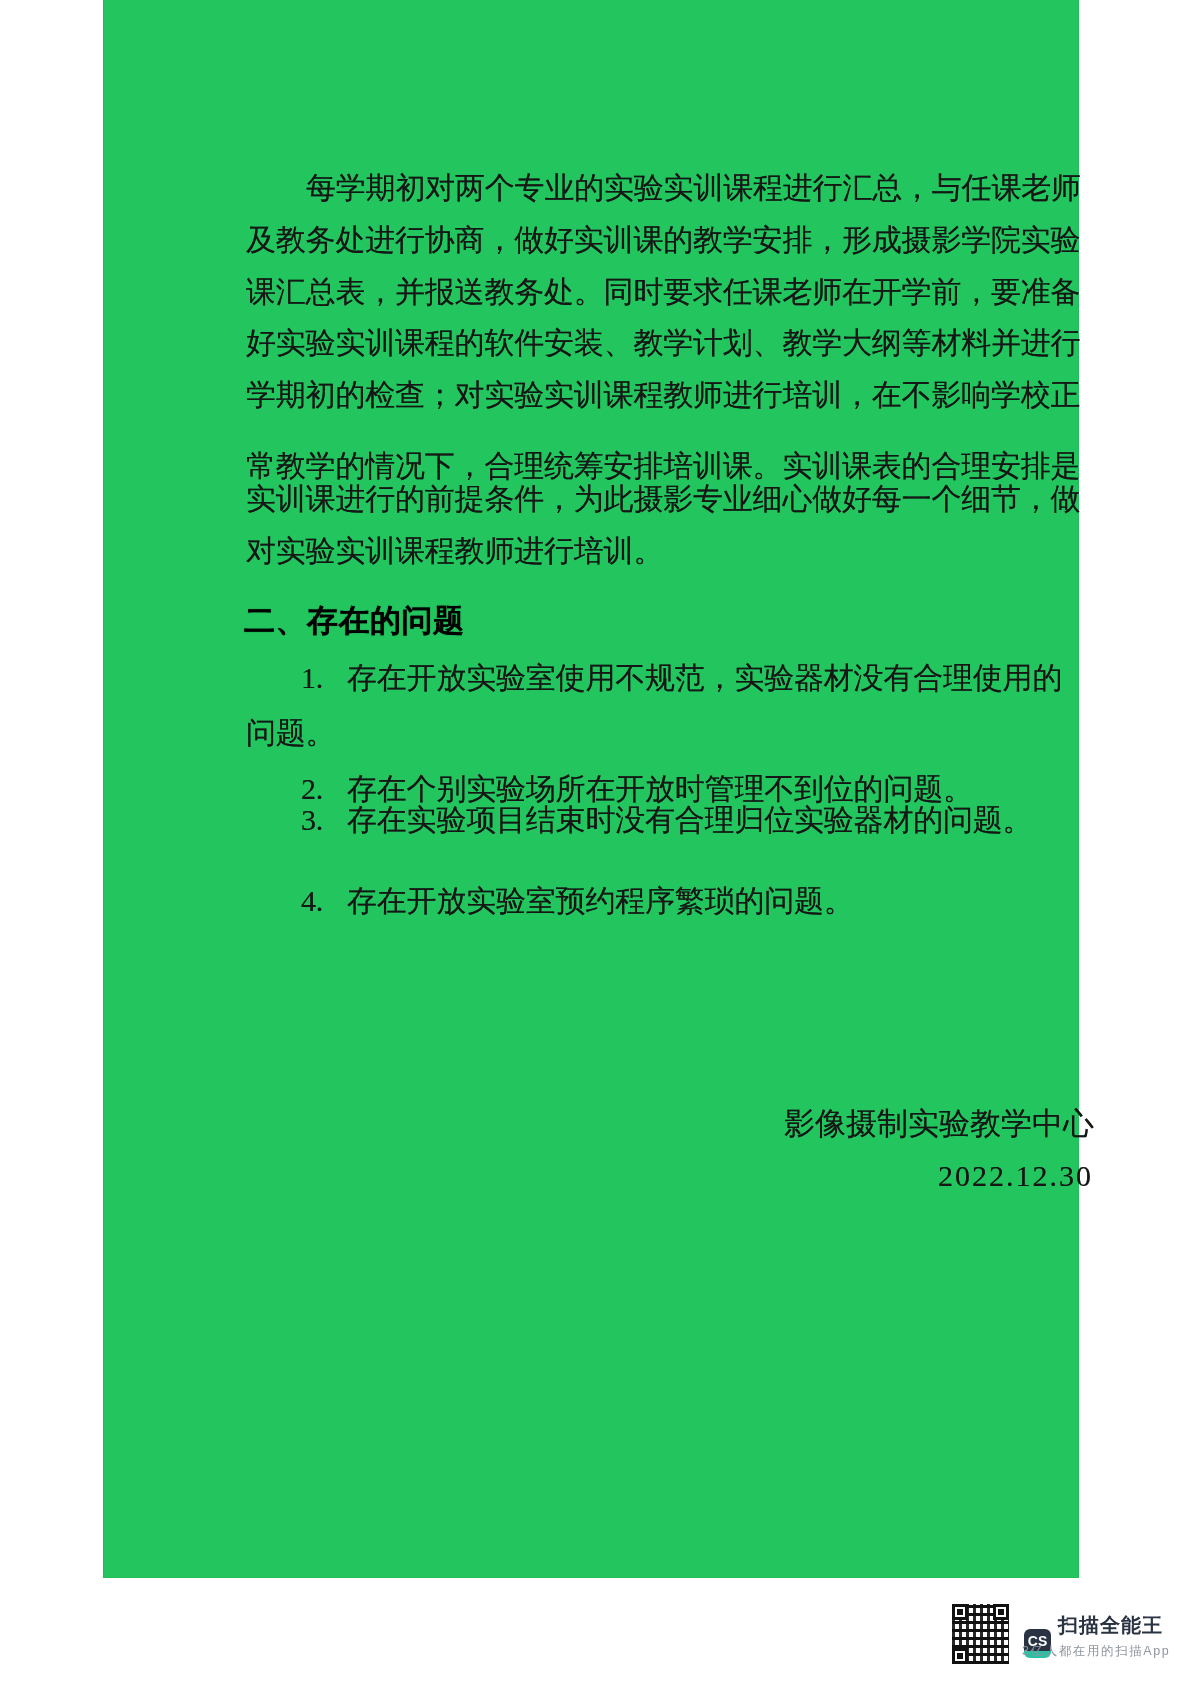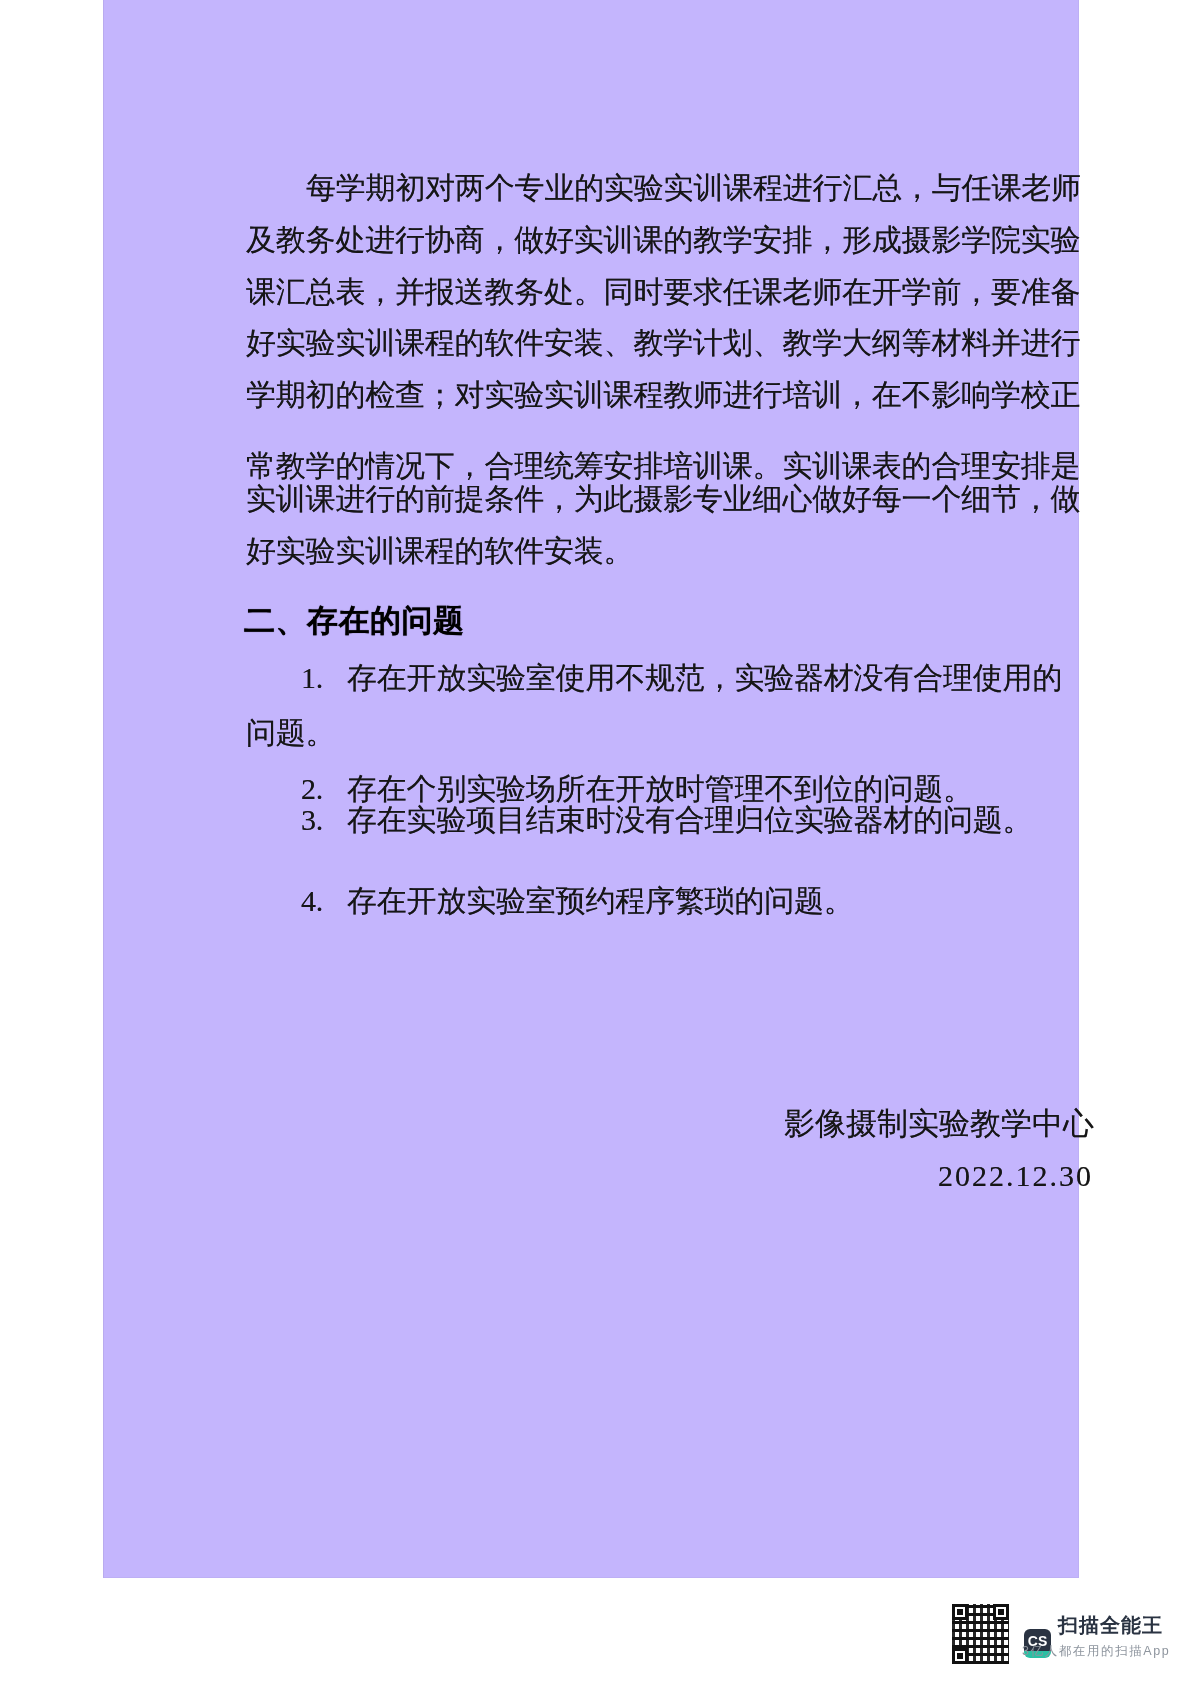--- a/index.html
+++ b/index.html
@@ -4,21 +4,21 @@
 <style>
   html,body{margin:0;padding:0;}
   body{
     width:1190px;height:1684px;position:relative;background:#ffffff;
     font-family:"Liberation Serif","DejaVu Serif",serif;
     overflow:hidden;
   }
   
   .page{
     position:absolute;left:103px;top:0;width:974px;height:1578px;
-    background:#c4b5fd;
+    background:#22c55e;
     border-left:1px solid rgba(0,0,0,0.05);
     border-right:1px solid rgba(0,0,0,0.03);
     box-shadow:inset 0 -1px 0 rgba(0,0,0,0.03);
   }
   .tline{
     position:absolute;white-space:nowrap;color:#161616;
     font-size:30px;line-height:36px;letter-spacing:-0.2px;
     text-shadow:0 0 0.6px rgba(0,0,0,0.55);
   }
   .heading{
@@ -69,21 +69,21 @@
 
 <div class="page">
 
   <div class="tline" style="left:202px;top:170px">每学期初对两个专业的实验实训课程进行汇总，与任课老师</div>
   <div class="tline" style="left:142px;top:222px">及教务处进行协商，做好实训课的教学安排，形成摄影学院实验</div>
   <div class="tline" style="left:142px;top:274px">课汇总表，并报送教务处。同时要求任课老师在开学前，要准备</div>
   <div class="tline" style="left:142px;top:325px">好实验实训课程的软件安装、教学计划、教学大纲等材料并进行</div>
   <div class="tline" style="left:142px;top:377px">学期初的检查；对实验实训课程教师进行培训，在不影响学校正</div>
   <div class="tline" style="left:142px;top:448px">常教学的情况下，合理统筹安排培训课。实训课表的合理安排是</div>
   <div class="tline" style="left:142px;top:481px">实训课进行的前提条件，为此摄影专业细心做好每一个细节，做</div>
-  <div class="tline" style="left:142px;top:533px">好实验实训课程的软件安装。</div>
+  <div class="tline" style="left:142px;top:533px">对实验实训课程教师进行培训。</div>
 
   <div class="heading" style="left:140px;top:602px">二、存在的问题</div>
 
   <div class="tline" style="left:197px;top:660px"><span class="num">1.</span><span>存在开放实验室使用不规范，实验器材没有合理使用的</span></div>
   <div class="tline" style="left:142px;top:715px">问题。</div>
 
   <div class="tline" style="left:197px;top:771px"><span class="num">2.</span><span>存在个别实验场所在开放时管理不到位的问题。</span></div>
 
   <div class="tline" style="left:197px;top:802px"><span class="num">3.</span><span>存在实验项目结束时没有合理归位实验器材的问题。</span></div>
 

